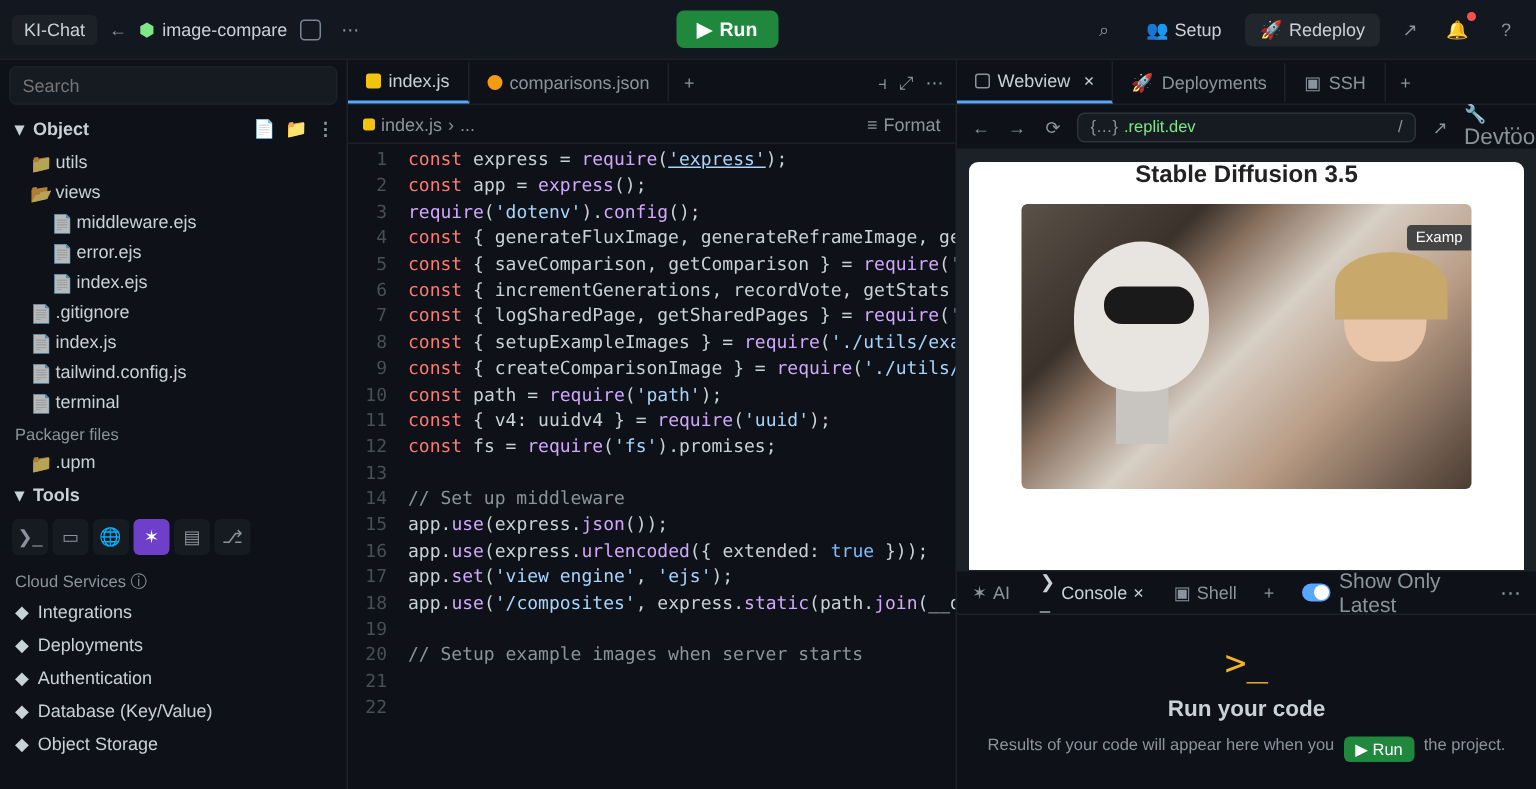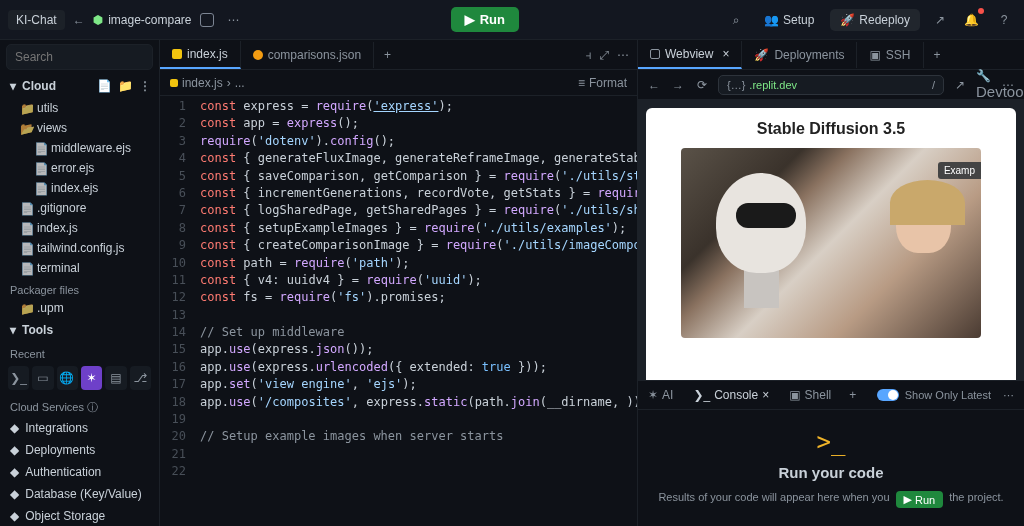--- a/index.html
+++ b/index.html
@@ -9,21 +9,21 @@
 .topbar .appname { display:flex; align-items:center; gap:5px; font-weight:500; }
 .topbar .sqicon { width:14px; height:14px; border:1.5px solid #7c8593; border-radius:3px; }
 .topbar .spacer { flex:1; }
 .topbar .run { background:#1f883d; color:#fff; padding:5px 14px; border-radius:5px; font-size:13px; font-weight:600; display:flex; align-items:center; gap:5px; }
 .topbar .iconbtn { width:24px; height:24px; display:flex; align-items:center; justify-content:center; color:#8b949e; cursor:pointer; border-radius:4px; }
 .topbar .invite { display:flex; align-items:center; gap:4px; padding:4px 8px; color:#c9d1d9; }
 .topbar .redeploy { display:flex; align-items:center; gap:4px; padding:4px 10px; background:#21262d; border-radius:5px; color:#c9d1d9; }
 .topbar .bell { position:relative; }
 .topbar .bell::after { content:""; position:absolute; top:0; right:0; width:6px; height:6px; background:#f85149; border-radius:50%; }
 .main { display:flex; height:486px; }
-.sidebar { width:160px; background:#0e1117; border-right:1px solid #1c2128; display:flex; flex-direction:column; overflow:hidden; }
+.sidebar { width:232px; background:#0e1117; border-right:1px solid #1c2128; display:flex; flex-direction:column; overflow:hidden; }
 .search { margin:4px 6px; }
 .search input { width:100%; background:#161b22; border:1px solid #1c2128; border-radius:5px; padding:5px 8px; color:#8b949e; font-size:12px; }
 .section-hdr { display:flex; align-items:center; padding:5px 8px; font-size:12px; font-weight:600; color:#c9d1d9; cursor:pointer; gap:4px; }
 .section-hdr .chev { width:10px; text-align:center; }
 .section-hdr .acts { margin-left:auto; display:flex; gap:6px; color:#8b949e; }
 .tree { list-style:none; font-size:12px; }
 .tree li { display:flex; align-items:center; gap:5px; padding:3px 8px 3px 20px; cursor:pointer; color:#c9d1d9; }
 .tree li.nest { padding-left:34px; }
 .tree .ficon { width:12px; height:12px; opacity:.7; }
 .subhdr { font-size:11px; color:#8b949e; padding:6px 10px 2px; }
@@ -52,36 +52,36 @@
 .c-str-u { color:#a5d6ff; text-decoration:underline; }
 .c-cmt { color:#8b949e; }
 .c-fn { color:#d2a8ff; }
 .c-bool { color:#79c0ff; }
 .right { width:386px; display:flex; flex-direction:column; background:#0e1117; }
 .right .tabs .tab .wicon { width:10px; height:10px; border:1px solid #8b949e; border-radius:2px; }
 .browser { display:flex; align-items:center; height:30px; padding:0 8px; gap:8px; border-bottom:1px solid #1c2128; color:#8b949e; }
 .browser .nar { width:16px; text-align:center; cursor:pointer; }
 .browser .url { flex:1; background:#161b22; border:1px solid #2d333b; border-radius:5px; padding:3px 8px; font-size:11px; color:#7ee787; display:flex; align-items:center; }
 .preview { height:280px; background:#1c2128; overflow:hidden; position:relative; }
-.preview .page { margin:8px 8px 0 8px; background:#fff; border-radius:6px 6px 0 0; height:100%; display:flex; flex-direction:column; align-items:center; padding-top:12px; }
+.preview .page { margin:8px 8px 0 8px; background:#fff; border-radius:6px 6px 0 0; height:100%; display:flex; flex-direction:column; align-items:center; padding-top:0; }
 .preview .ptitle { color:#222; font-size:16px; font-weight:700; margin-bottom:10px; }
 .preview .pimg { width:300px; height:190px; background:linear-gradient(135deg,#5a5248 0%,#3a322b 25%,#8a7260 35%,#d8cfc5 50%,#b89b84 70%,#4a3b32 100%); border-radius:4px; position:relative; overflow:hidden; }
 .preview .robot { position:absolute; left:35px; top:25px; width:120px; height:140px; }
 .preview .robot .head { width:90px; height:100px; background:#e8e4df; border-radius:50% 50% 45% 45%; position:relative; }
 .preview .robot .visor { position:absolute; top:30px; left:20px; width:60px; height:25px; background:#1a1a1a; border-radius:12px; }
 .preview .robot .neck { width:35px; height:40px; background:#c8c4c0; margin:-5px 0 0 28px; }
 .preview .girl { position:absolute; right:15px; top:40px; width:80px; height:130px; }
 .preview .girl .h { width:55px; height:65px; background:#e8c4a8; border-radius:45% 45% 40% 40%; margin-left:10px; position:relative; }
 .preview .girl .hair { position:absolute; top:-8px; left:-6px; width:75px; height:45px; background:#c9a86b; border-radius:50% 50% 0 0; }
 .preview .examp { position:absolute; top:14px; right:0; background:#444; color:#fff; font-size:10px; padding:3px 6px; border-radius:3px 0 0 3px; }
 .rtabs2 { display:flex; align-items:center; height:30px; border-top:1px solid #1c2128; border-bottom:1px solid #1c2128; font-size:12px; }
 .rtabs2 .tab { padding:6px 10px; color:#8b949e; display:flex; align-items:center; gap:4px; cursor:pointer; }
 .rtabs2 .tab.active { color:#c9d1d9; }
 .rtabs2 .plus { padding:4px 8px; color:#8b949e; }
-.showonly { margin-left:auto; padding:0 10px; display:flex; align-items:center; gap:6px; font-size:11px; color:#8b949e; }
+.showonly { margin-left:auto; padding:0 10px; display:flex; align-items:center; gap:6px; font-size:14px; color:#8b949e; }
 .toggle { width:22px; height:12px; background:#58a6ff; border-radius:6px; position:relative; }
 .toggle::after { content:""; position:absolute; right:1px; top:1px; width:10px; height:10px; background:#fff; border-radius:50%; }
 .console { flex:1; display:flex; flex-direction:column; align-items:center; justify-content:center; padding:14px; text-align:center; }
 .console .bigicon { font-size:24px; color:#f0b429; margin-bottom:8px; font-family:monospace; }
 .console .runtxt { font-size:15px; font-weight:600; margin-bottom:10px; }
 .console .desc { font-size:11px; color:#8b949e; display:flex; align-items:flex-start; gap:6px; }
 .console .runbtn { background:#1f883d; padding:2px 8px; border-radius:4px; color:#fff; font-size:11px; display:inline-flex; align-items:center; gap:3px; }
 </style>
 </head>
 <body>
@@ -112,21 +112,21 @@
   <span class="iconbtn">?</span>
 </div>
 
 <div class="main">
   <div class="sidebar">
     <div class="search">
       <input placeholder="Search" style="">
     </div>
     <div class="section-hdr">
       <span class="chev">▾</span>
-      <span>Cloud</span>
+      <span>Object</span>
       <span class="acts">
         <span>📄</span>
         <span>📁</span>
         <span>⋮</span>
       </span>
     </div>
     <ul class="tree" id="filetree">
         <li>
           <span class="ficon">📁</span>
           <span>utils</span>
@@ -168,21 +168,20 @@
     <ul class="tree">
       <li>
           <span class="ficon">📁</span>
           <span>.upm</span>
         </li>
     </ul>
     <div class="section-hdr">
       <span class="chev">▾</span>
       <span>Tools</span>
     </div>
-    <div class="subhdr">Recent</div>
     <div class="toolgrid">
       <span class="tbtn">❯_</span>
       <span class="tbtn">▭</span>
       <span class="tbtn">🌐</span>
       <span class="tbtn active">✶</span>
       <span class="tbtn">▤</span>
       <span class="tbtn">⎇</span>
     </div>
     <div class="subhdr"><span>Cloud Services</span> <span>ⓘ</span></div>
     <div id="cloudlist">

